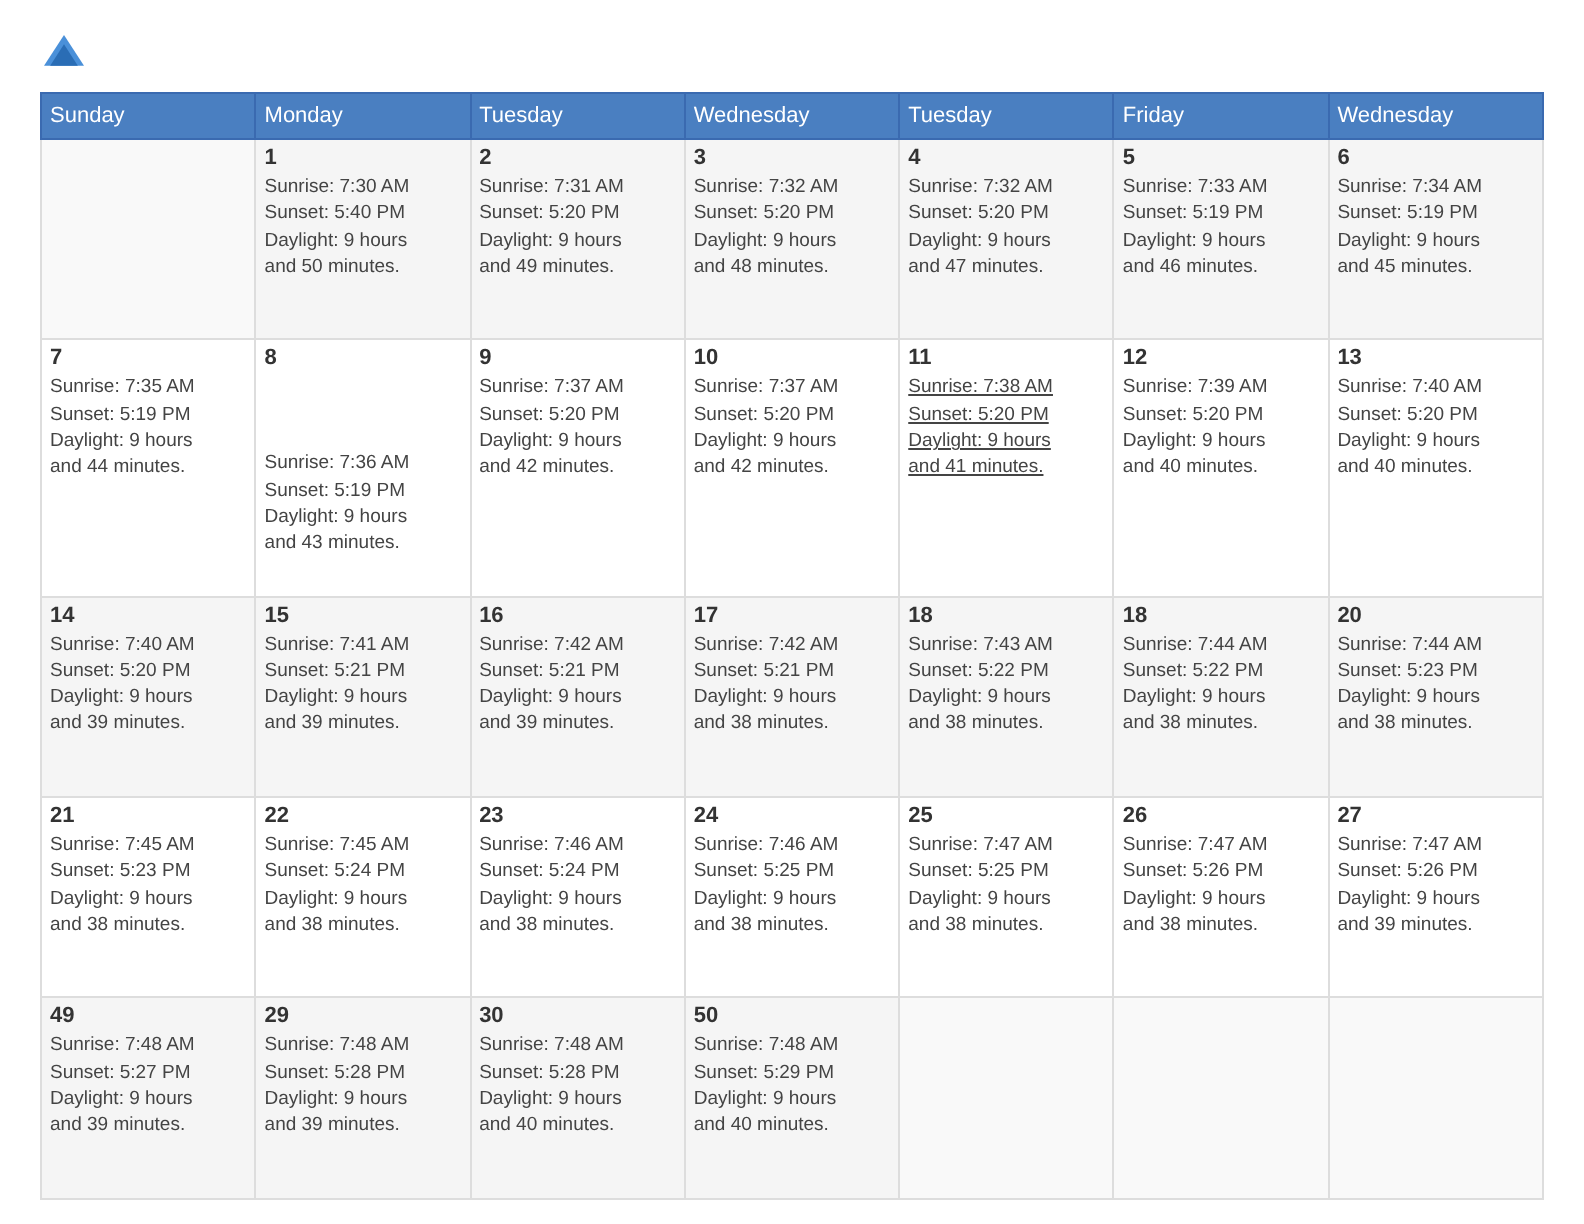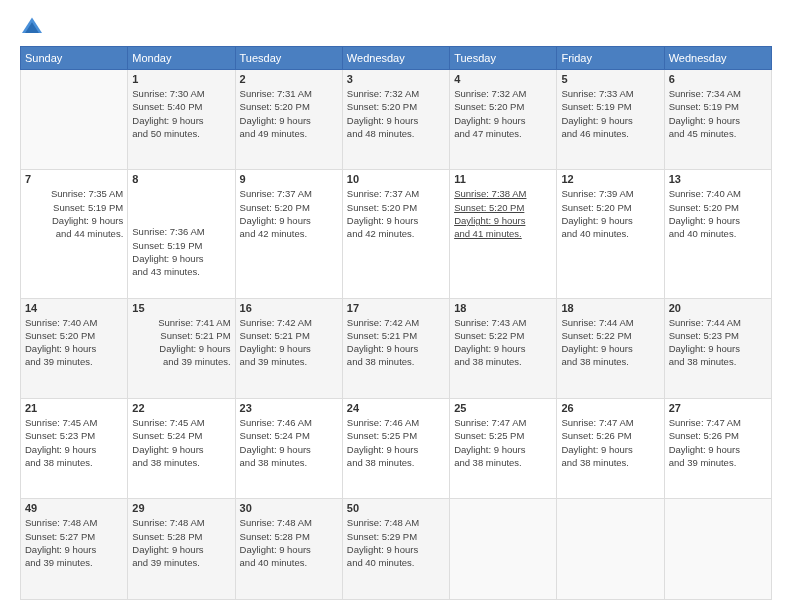--- a/index.html
+++ b/index.html
@@ -175,21 +175,21 @@
             <span class="day-number">6</span>
             <div class="day-info" style="white-space: pre-line;">Sunrise: 7:34 AM
 Sunset: 5:19 PM
 Daylight: 9 hours
 and 45 minutes.</div>
           </td>
         </tr>
         <tr>
           <td>
             <span class="day-number">7</span>
-            <div class="day-info" style="white-space: pre-line; text-align: right;">Sunrise: 7:35 AM
+            <div class="day-info" style="white-space: pre-line;">Sunrise: 7:35 AM
 Sunset: 5:19 PM
 Daylight: 9 hours
 and 44 minutes.</div>
           </td>
           <td>
             <span class="day-number">8</span>
             <div class="day-info" style="white-space: pre-line; margin-top: 40px;">Sunrise: 7:36 AM
 Sunset: 5:19 PM
 Daylight: 9 hours
 and 43 minutes.</div>
@@ -233,21 +233,21 @@
         <tr>
           <td>
             <span class="day-number">14</span>
             <div class="day-info" style="white-space: pre-line;">Sunrise: 7:40 AM
 Sunset: 5:20 PM
 Daylight: 9 hours
 and 39 minutes.</div>
           </td>
           <td>
             <span class="day-number">15</span>
-            <div class="day-info" style="white-space: pre-line; text-align: right;">Sunrise: 7:41 AM
+            <div class="day-info" style="white-space: pre-line;">Sunrise: 7:41 AM
 Sunset: 5:21 PM
 Daylight: 9 hours
 and 39 minutes.</div>
           </td>
           <td>
             <span class="day-number">16</span>
             <div class="day-info" style="white-space: pre-line;">Sunrise: 7:42 AM
 Sunset: 5:21 PM
 Daylight: 9 hours
 and 39 minutes.</div>

